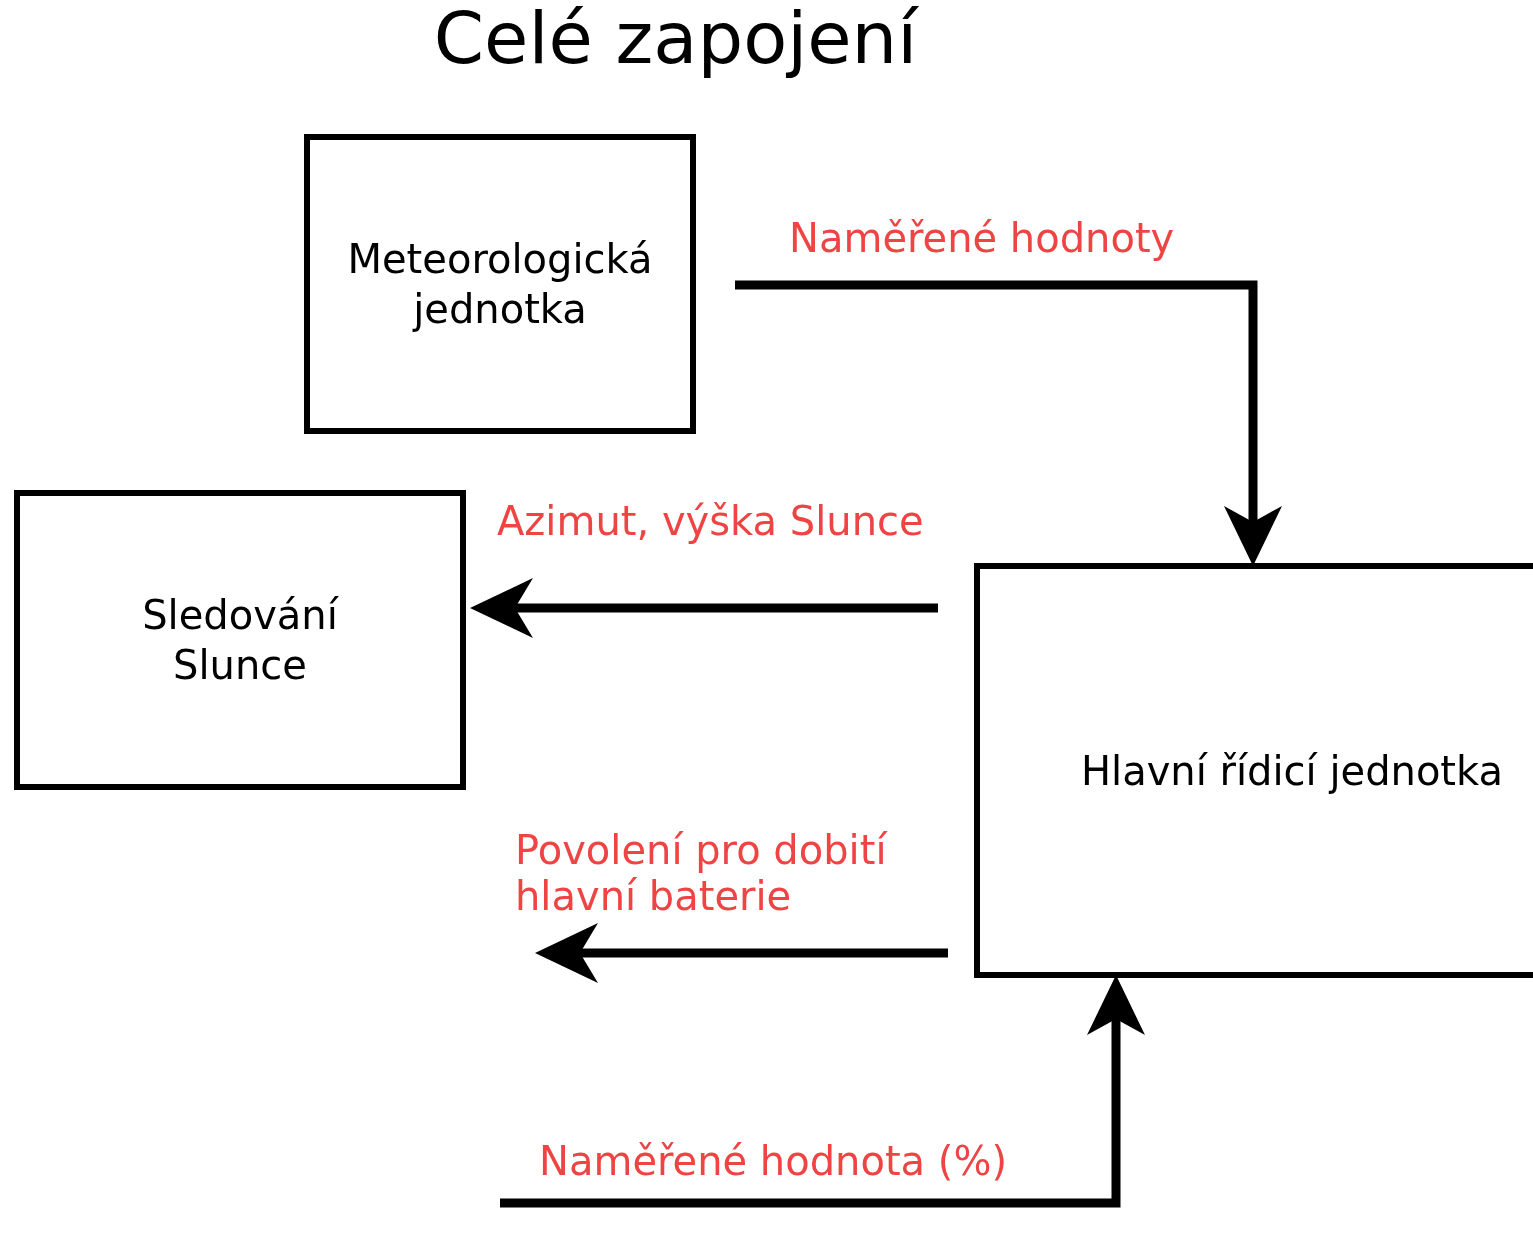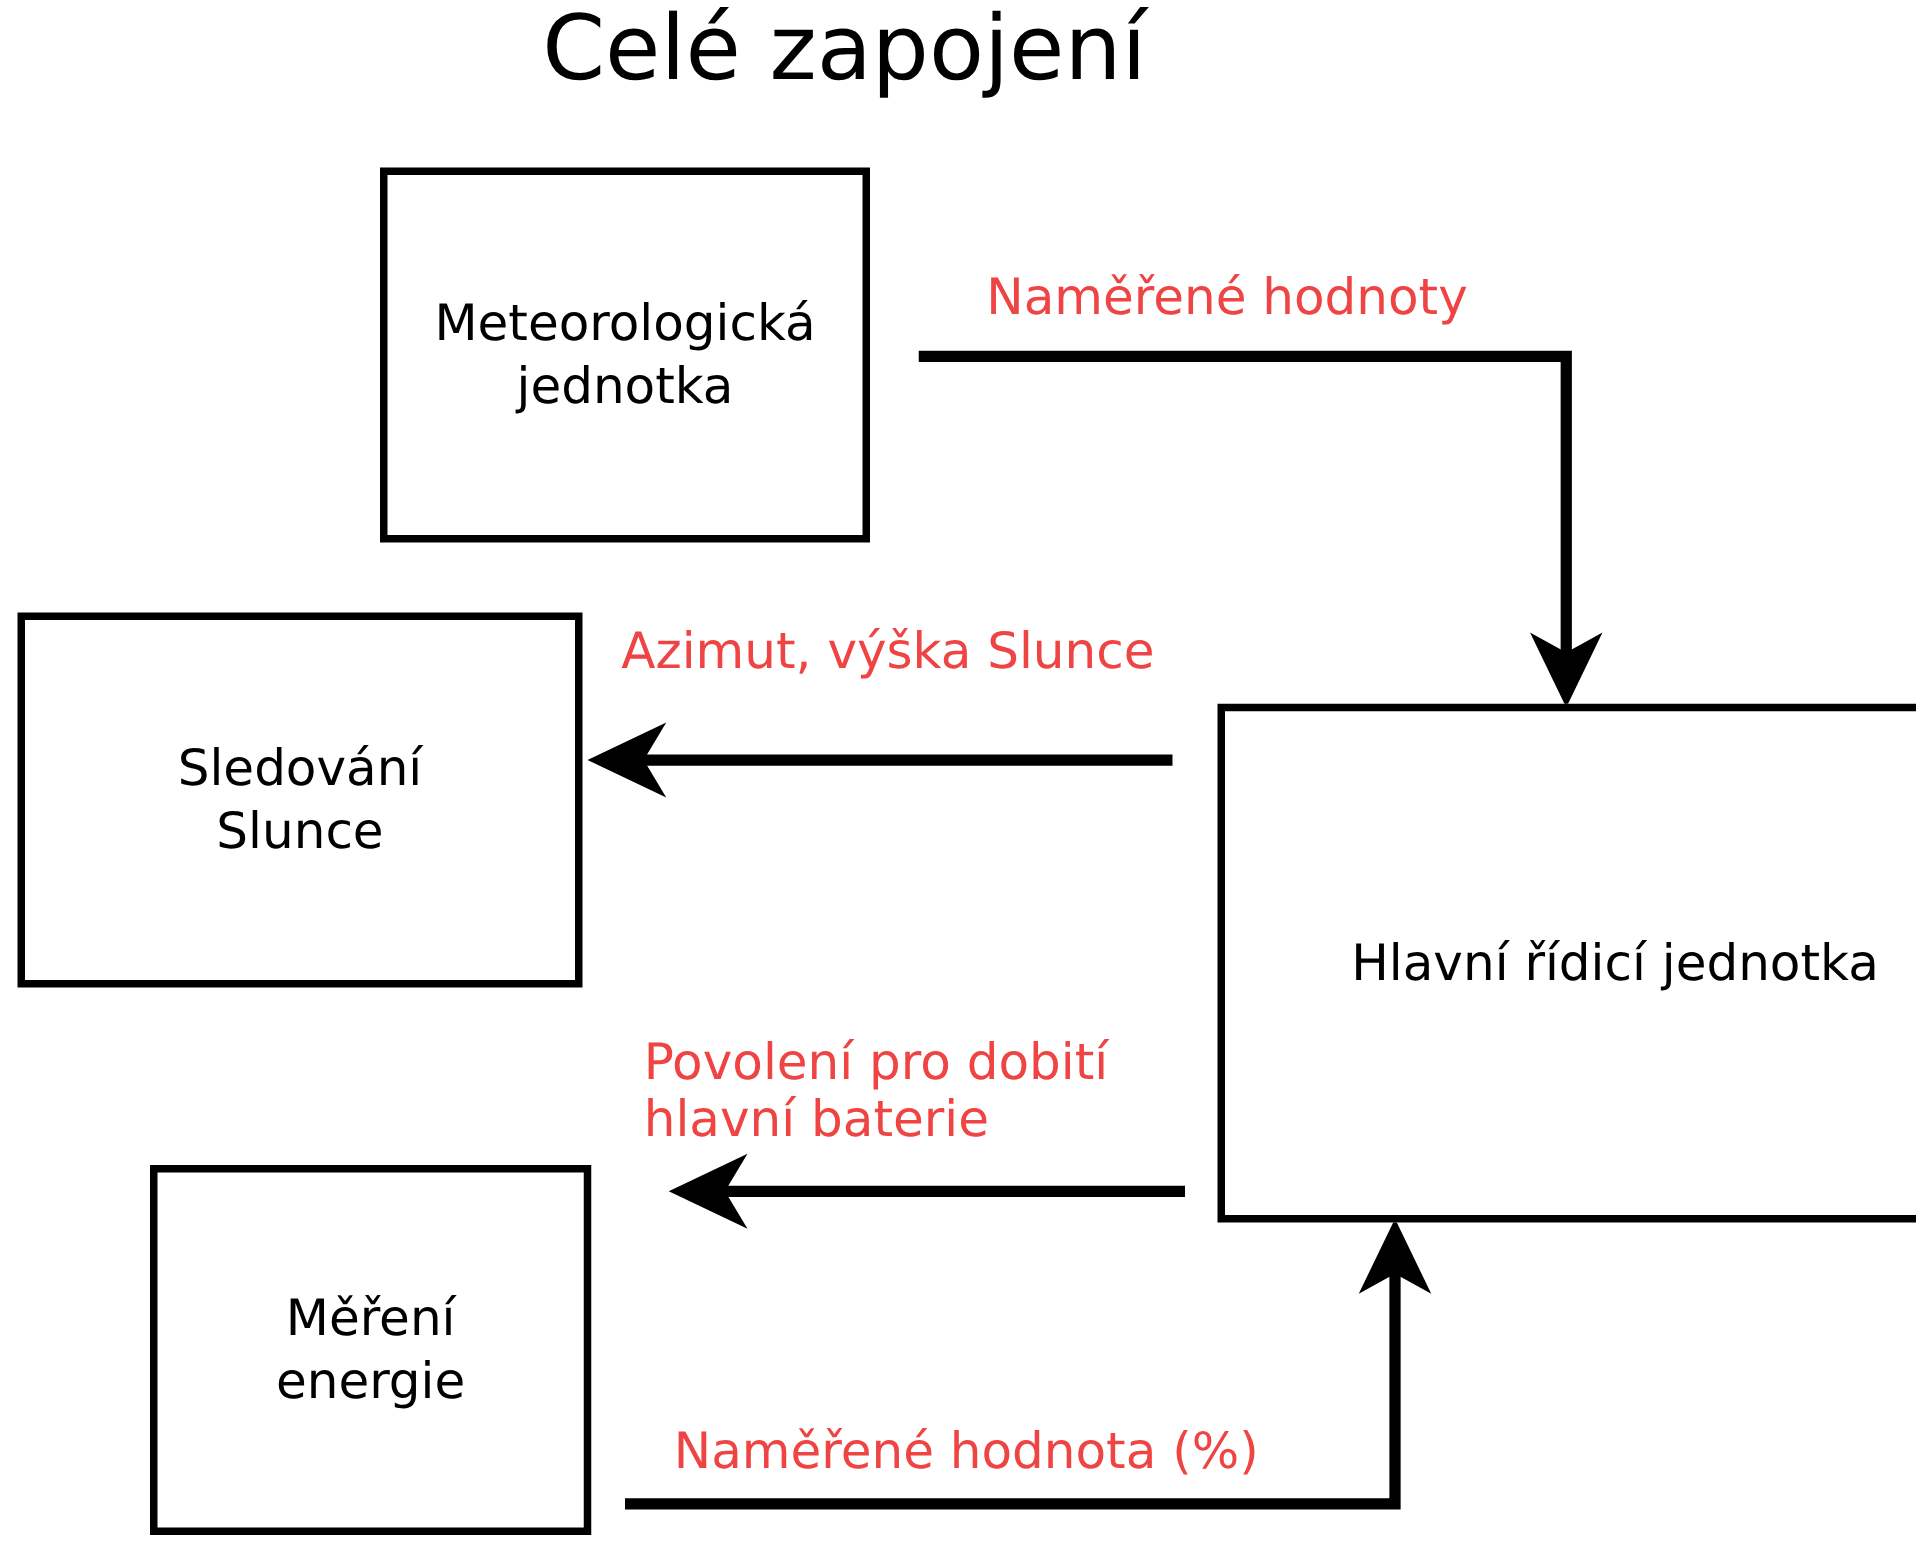--- a/index.html
+++ b/index.html
@@ -105,24 +105,20 @@
 
   <div class="node-box" id="node-sun">
     <span class="node-label">Sledování
 Slunce</span>
   </div>
 
   <div class="node-box" id="node-main">
     <span class="node-label">Hlavní řídicí jednotka</span>
   </div>
 
-  <div class="node-box" id="node-energy">
-    <span class="node-label">Měření
-energie</span>
-  </div>
 
   <div class="edge-label" id="label-measured-values">Naměřené hodnoty</div>
 
   <div class="edge-label" id="label-azimuth">Azimut, výška Slunce</div>
 
   <div class="edge-label" id="label-charge-permission">Povolení pro dobití
 hlavní baterie</div>
 
   <div class="edge-label" id="label-measured-percent">Naměřené hodnota (%)</div>
 

